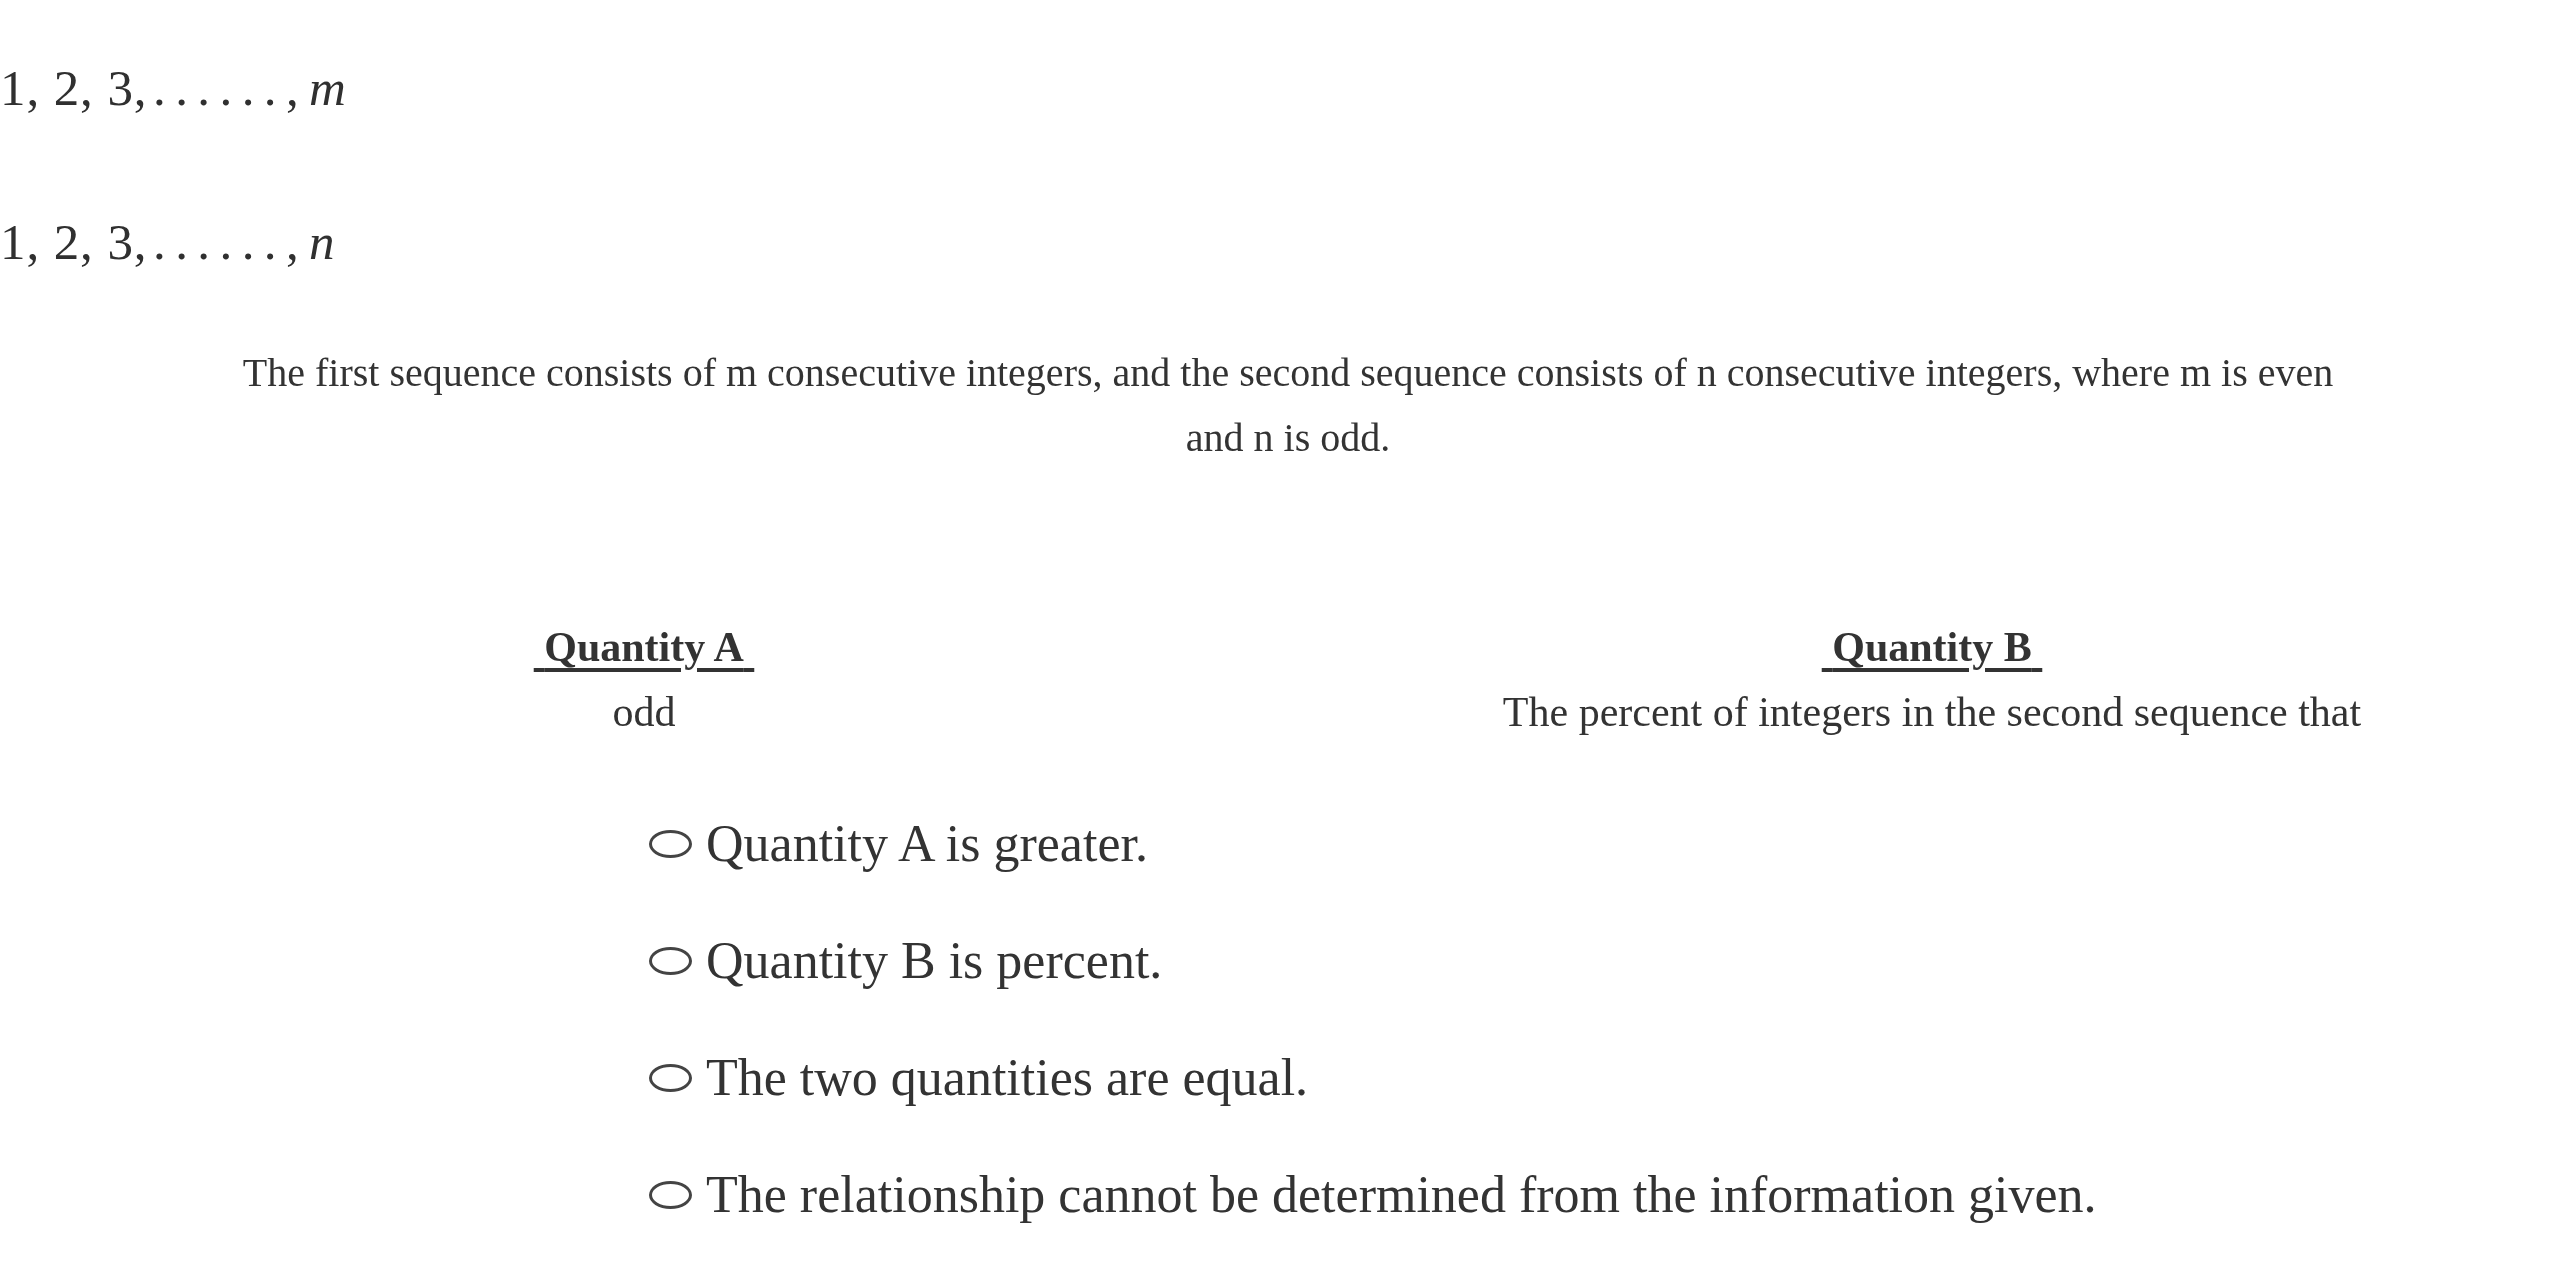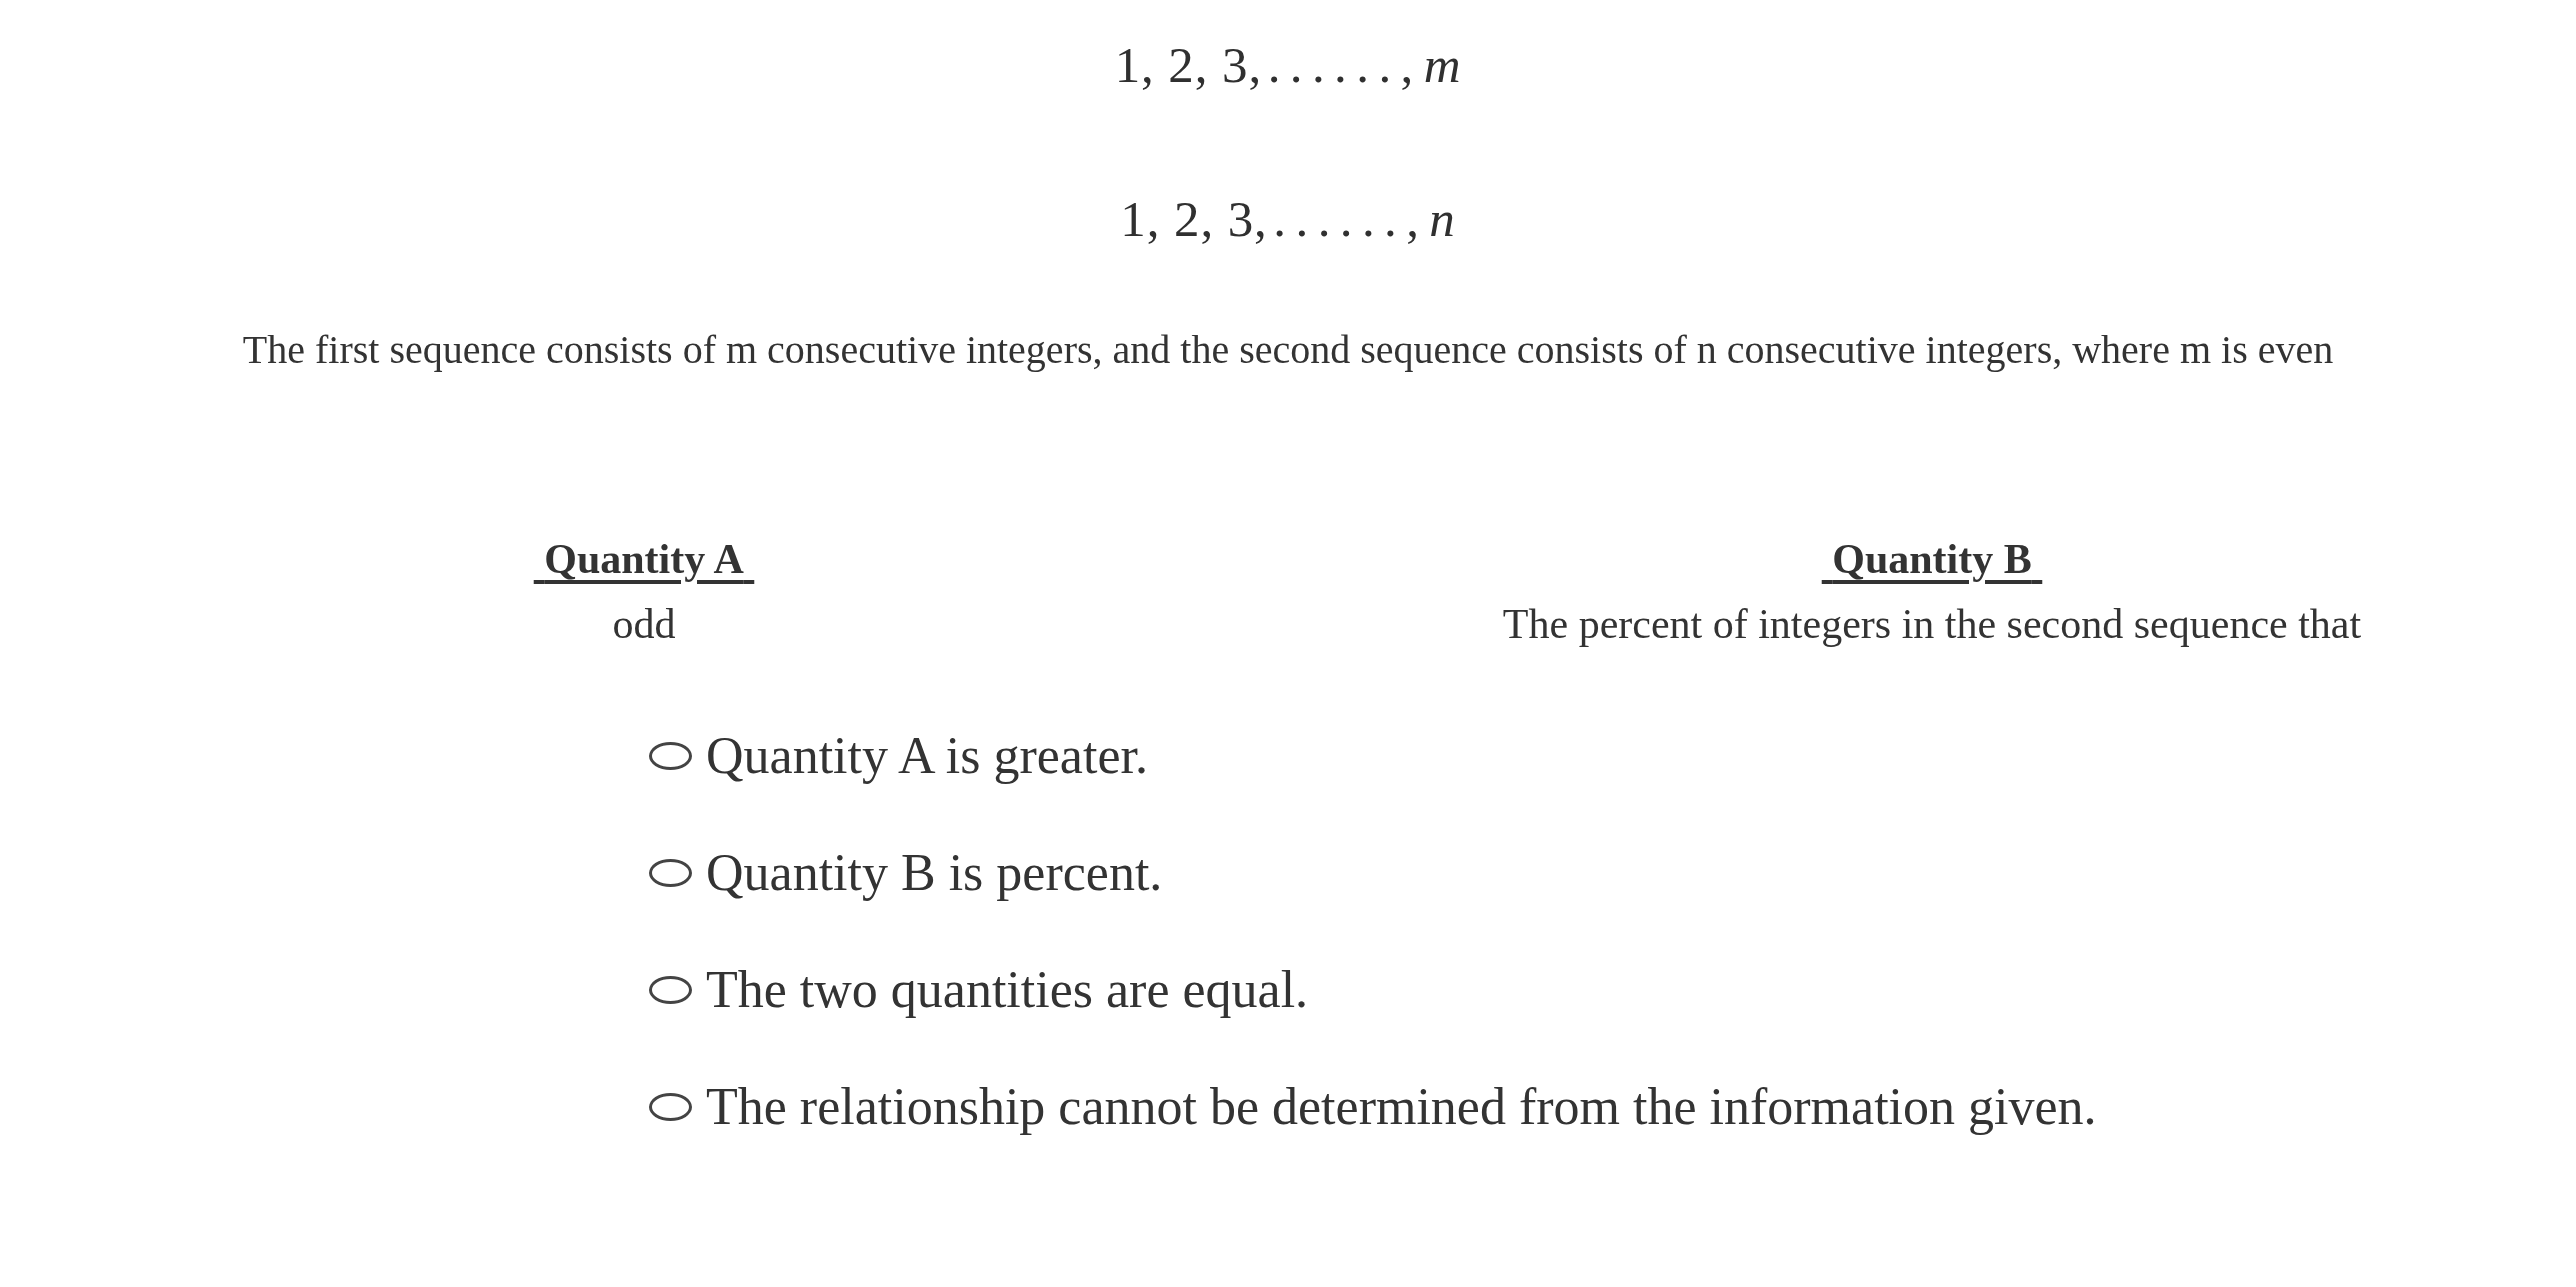--- a/index.html
+++ b/index.html
@@ -6,21 +6,21 @@
   html, body { background: #ffffff; }
   .page {
     position: relative;
     width: 2576px;
     height: 1287px;
     background: #ffffff;
     color: #333333;
     font-family: "Liberation Serif", "DejaVu Serif", serif;
     overflow: hidden;
   }
-  .formulas { padding-top: 37px; text-align: center; }
+  .formulas { padding-top: 60px; }
   .formula {
     font-size: 51px;
     line-height: 56px;
     letter-spacing: 0.9px;
     color: #303030;
     white-space: nowrap;
   }
   .formula + .formula { margin-top: 98px; }
   .formula .dots { letter-spacing: 9.4px; margin-left: 5.6px; }
   .formula .comma { margin-right: 9.4px; }
@@ -73,20 +73,21 @@
     <div class="formula">
       <span>1, 2, 3,</span><span class="dots">......</span><span class="comma">,</span><span class="variable">m</span>
     </div>
     <div class="formula">
       <span>1, 2, 3,</span><span class="dots">......</span><span class="comma">,</span><span class="variable">n</span>
     </div>
   </div>
 
   <div class="intro">
     <div>The first sequence consists of m consecutive integers, and the second sequence consists of n consecutive integers, where m is even</div>
+    <div>and n is odd.</div>
   </div>
 
   <div class="columns">
     <div class="column">
       <div><span class="qheader">Quantity A</span></div>
       <div>odd</div>
     </div>
     <div class="column">
       <div><span class="qheader">Quantity B</span></div>
       <div>The percent of integers in the second sequence that</div>

